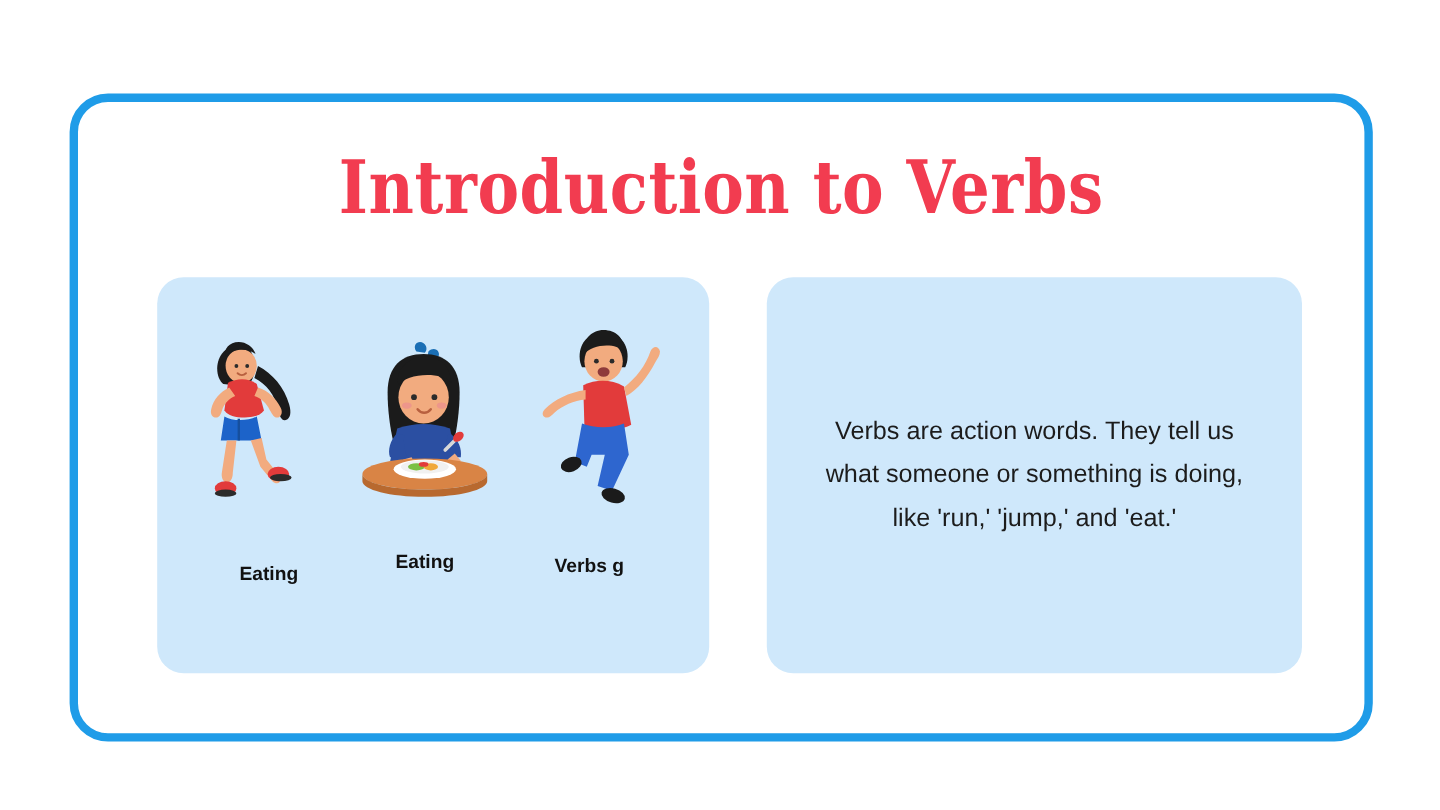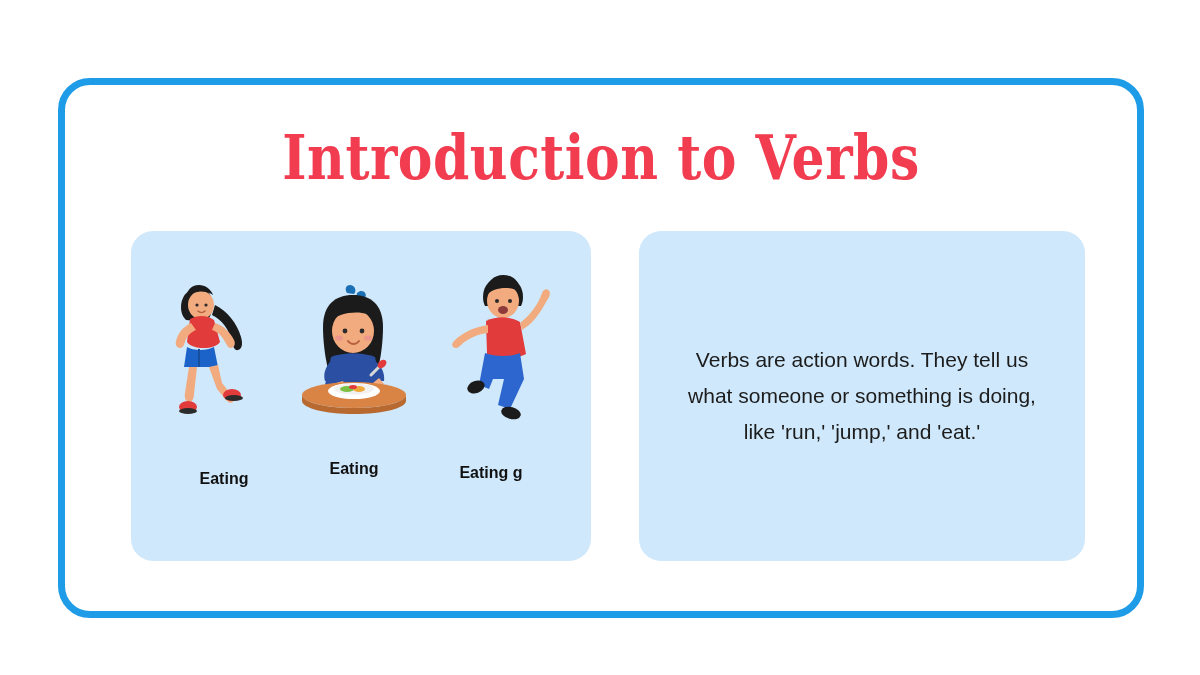--- a/index.html
+++ b/index.html
@@ -206,21 +206,21 @@
             <path d="M57 58c-14 2-26 8-34 16-3 3-2 7 2 7 2 0 4-2 6-4 7-6 16-10 26-11z" fill="#f2ab7f"></path>
 
             <path d="M89 56c10-8 18-18 22-30 2-5 7-5 8 0 0 3-2 6-4 9-7 13-14 22-24 28z" fill="#f2ab7f"></path>
 
             <path d="M54 86c10 4 26 4 35 0l4 26-14 30-12-4 6-26H62l-4 10-10-4z" fill="#2e66cf"></path>
 
             <ellipse cx="45" cy="120" rx="9" ry="6" fill="#1b1b1b" transform="rotate(-20 45 120)"></ellipse>
             <ellipse cx="80" cy="146" rx="10" ry="6" fill="#1b1b1b" transform="rotate(15 80 146)"></ellipse>
           </svg>
         </div>
-        <div class="caption cap-jumping">Eating
+        <div class="caption cap-jumping">Verbs
 g</div>
 
       </div>
 
       <div class="panel panel-right">
         <div class="body-text">Verbs are action words. They tell us what someone or something is doing, like 'run,' 'jump,' and 'eat.'</div>
       </div>
 
     </div>
   </div>

